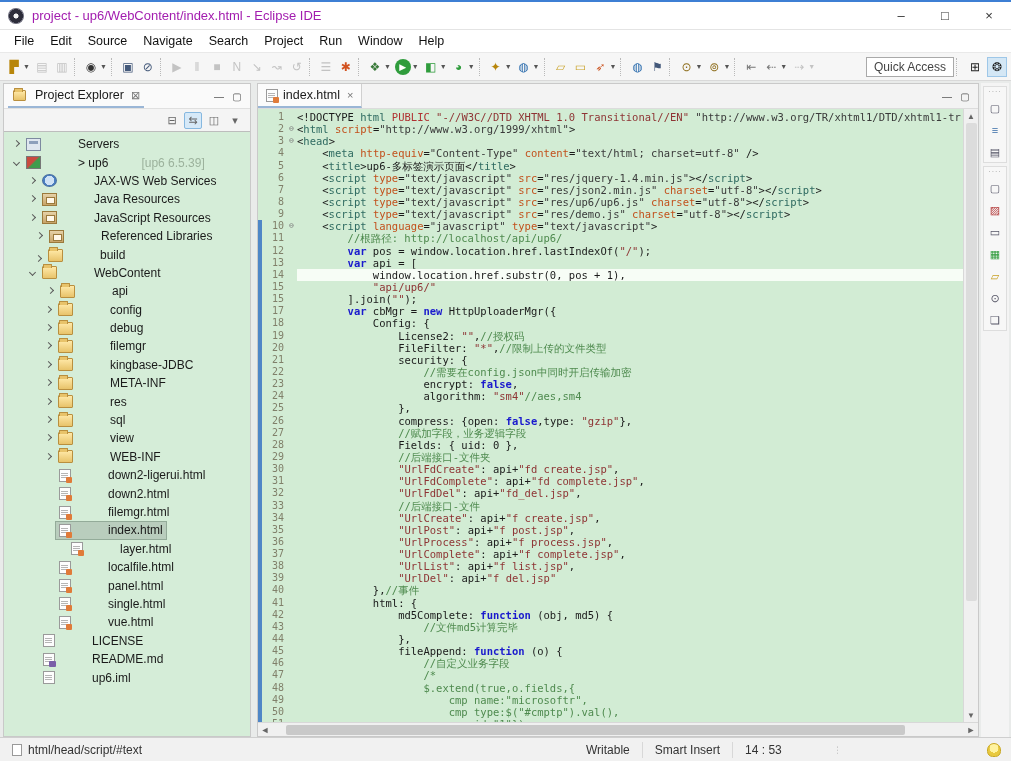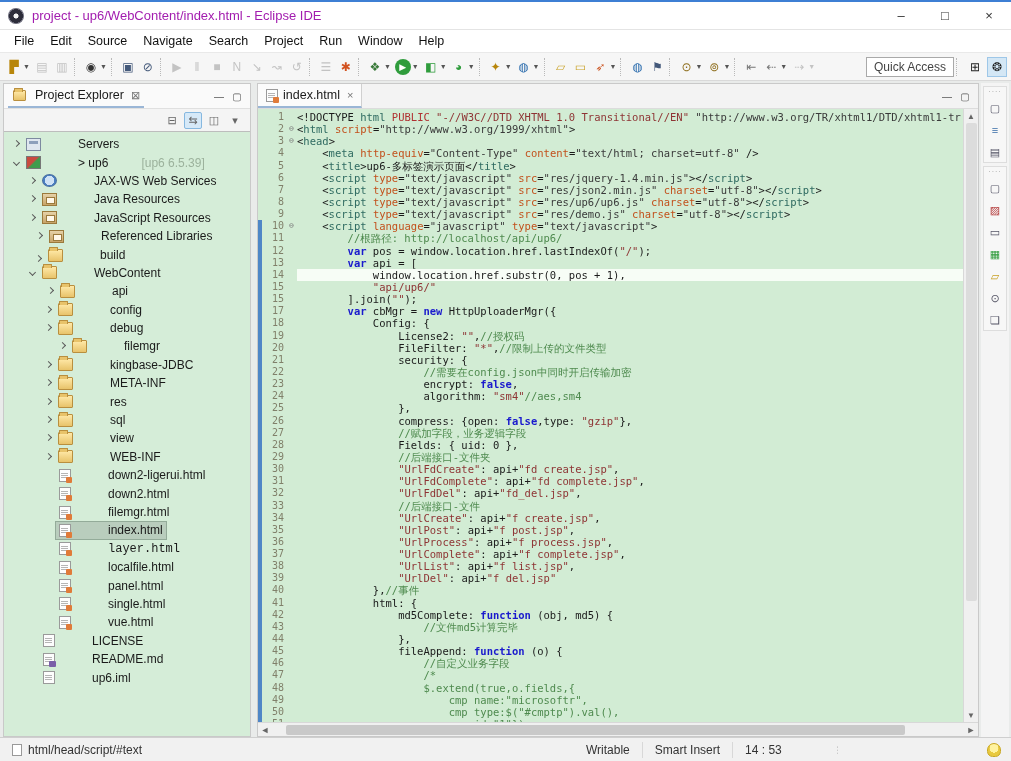--- a/index.html
+++ b/index.html
@@ -374,21 +374,21 @@
         </div>
         <div class="trow" style="padding-left: 38px;">
           <span class="chev col">
             <i></i>
           </span>
           <span class="sel-box">
             <span class="ticon folder"></span>
             <span class="tlabel">debug</span>
           </span>
         </div>
-        <div class="trow" style="padding-left: 38px; margin-left: 14px;">
+        <div class="trow" style="padding-left: 38px;">
           <span class="chev col">
             <i></i>
           </span>
           <span class="sel-box">
             <span class="ticon folder"></span>
             <span class="tlabel">filemgr</span>
           </span>
         </div>
         <div class="trow" style="padding-left: 38px;">
           <span class="chev col">
@@ -465,21 +465,21 @@
             <span class="tlabel">filemgr.html</span>
           </span>
         </div>
         <div class="trow selected" style="padding-left: 38px;">
           <span class="chev "></span>
           <span class="sel-box">
             <span class="ticon file htmlf"></span>
             <span class="tlabel">index.html</span>
           </span>
         </div>
-        <div class="trow" style="padding-left: 38px; font-family: Liberation Mono, monospace;">
+        <div class="trow" style="padding-left: 50px;">
           <span class="chev "></span>
           <span class="sel-box">
             <span class="ticon file htmlf"></span>
             <span class="tlabel">layer.html</span>
           </span>
         </div>
         <div class="trow" style="padding-left: 38px;">
           <span class="chev "></span>
           <span class="sel-box">
             <span class="ticon file htmlf"></span>

